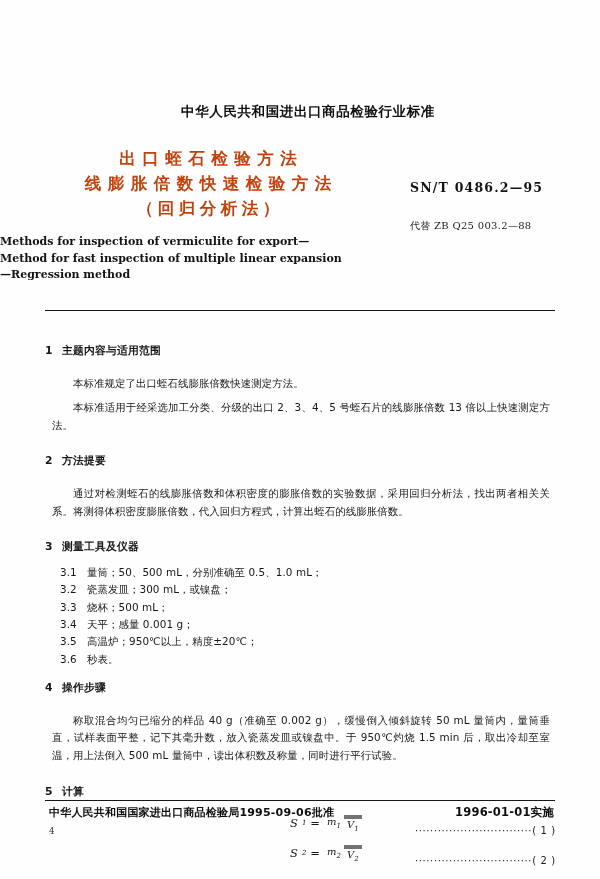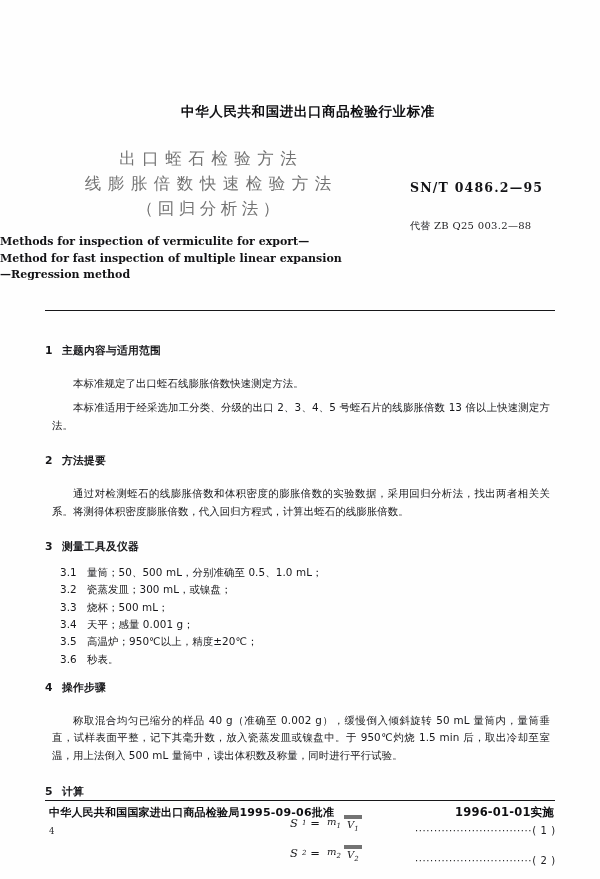--- a/index.html
+++ b/index.html
@@ -38,25 +38,25 @@
 
   .title-block {
     position: absolute;
     top: 146px;
     left: 58px;
     width: 300px;
     text-align: center;
   }
   .title-line {
     font-size: 16.5px;
-    font-weight: normal;
+    font-weight: bold;
     letter-spacing: 6.5px;
     line-height: 25px;
     text-indent: 6.5px;
-    color: #737373;
+    color: #c2410c;
   }
   .title-line.l3 {
     letter-spacing: 4.5px;
     text-indent: 4.5px;
   }
 
   .std-no {
     position: absolute;
     top: 180px;
     left: 410px;

